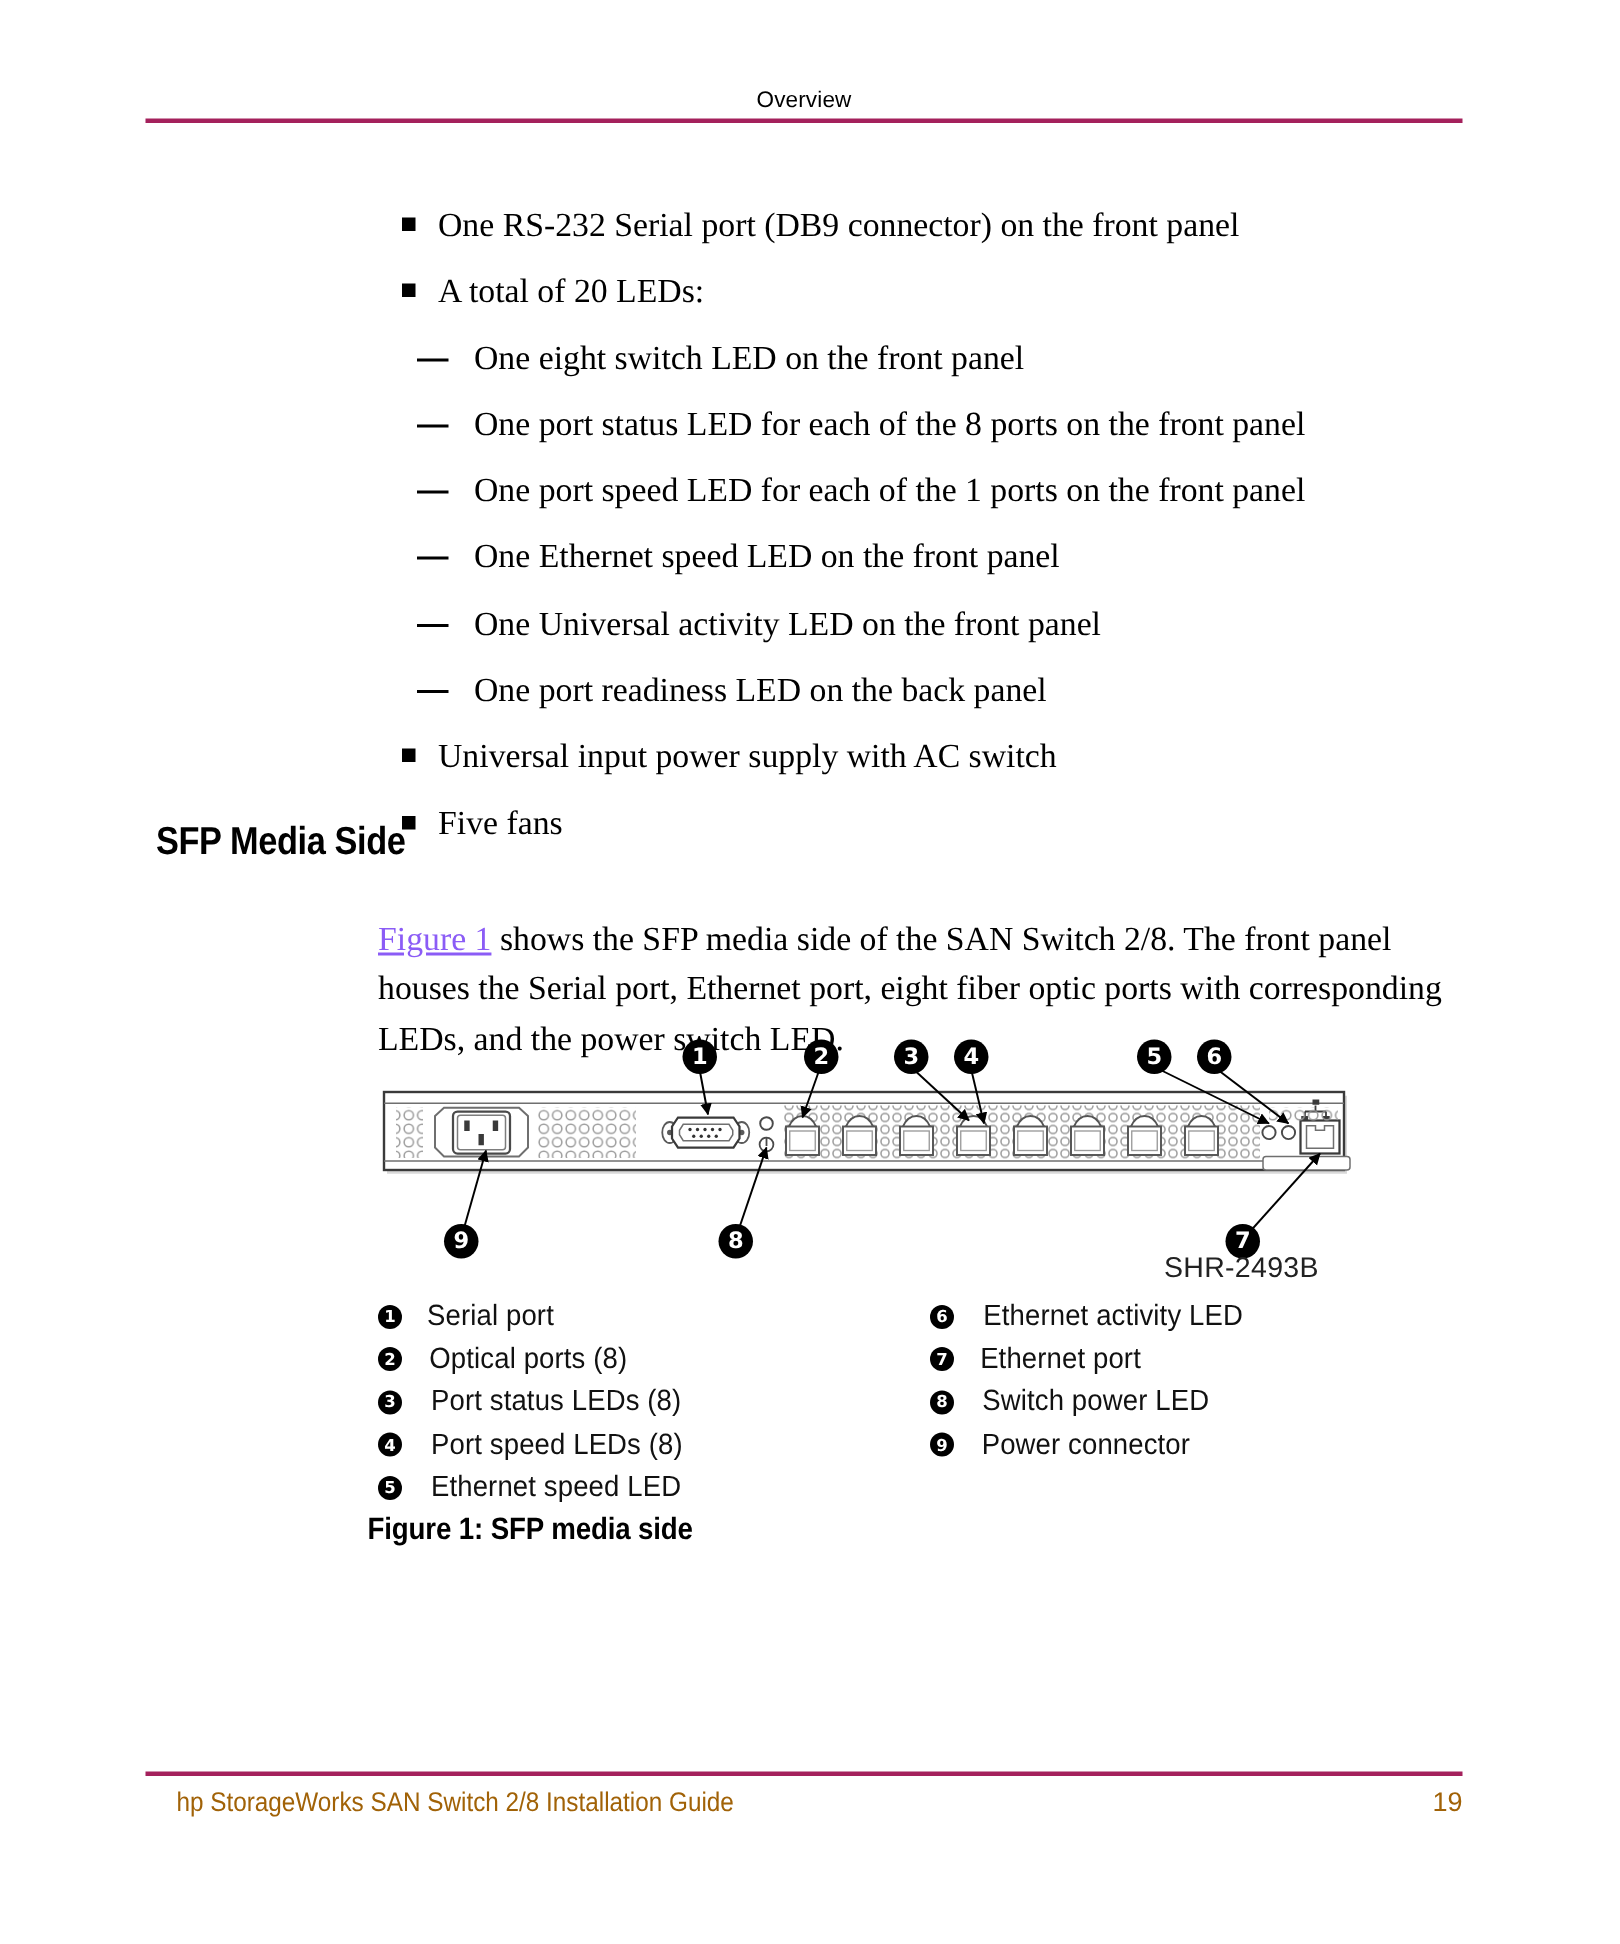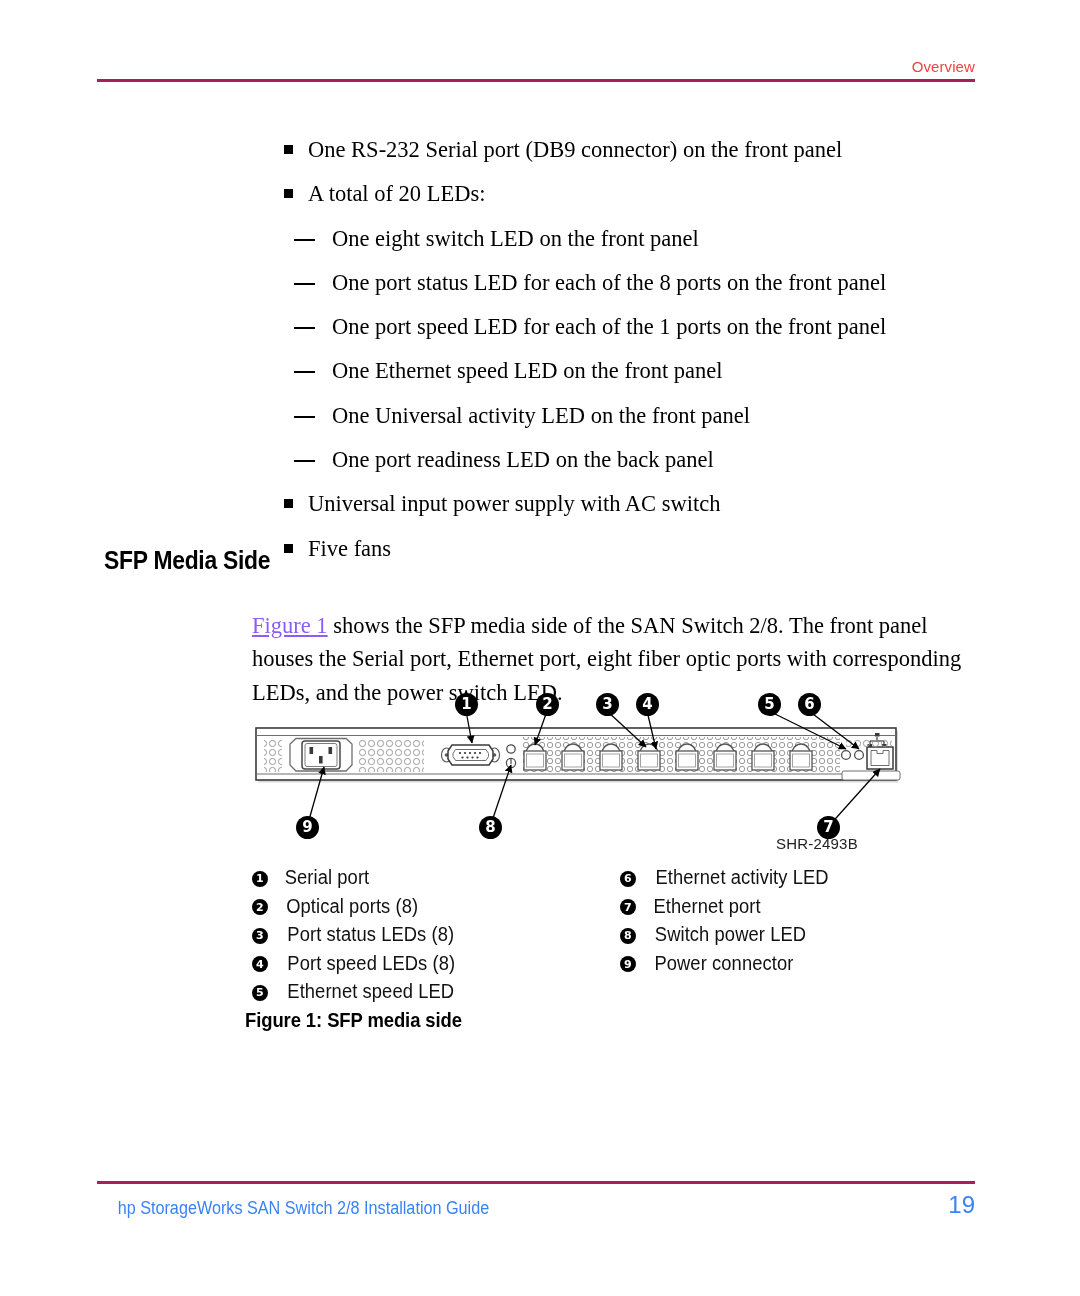--- a/index.html
+++ b/index.html
@@ -25,22 +25,22 @@
   
   .header {
     position: absolute;
     left: 97px;
     top: 58px;
     width: 878px;
   }
   .header-text {
     font-family: "Liberation Sans", "DejaVu Sans", sans-serif;
     font-size: 15px;
-    text-align: right;
-    color: #ef4444;
+    text-align: center;
+    color: #000000;
     letter-spacing: .1px;
     padding-bottom: 4px;
   }
   .rule {
     height: 3px;
     background: #a4215c;
     width: 100%;
   }
 
   ul.feat, ul.sub {
@@ -76,21 +76,21 @@
   li.dash::before {
     content: "";
     position: absolute;
     left: 22px;
     top: 17px;
     width: 21px;
     height: 2px;
     background: #000;
   }
 
-  .list-block { position: absolute; left: 272px; top: 133px; width: 730px; }
+  .list-block { position: absolute; left: 256px; top: 133px; width: 730px; }
   .list-sub   { margin-top: 2px; }
 
   
   .sec-head {
     position: absolute;
     left: 104px;
     top: 545px;
     font-family: "Liberation Sans", "DejaVu Sans", sans-serif;
     font-weight: bold;
     font-size: 26px;
@@ -121,21 +121,21 @@
   }
 
   
   .figure svg { display: block; }
 
   .shr-code {
     position: absolute;
     left: 776px;
     top: 835px;
     font-family: "Liberation Sans", "DejaVu Sans", sans-serif;
-    font-size: 15px;
+    font-size: 19px;
     color: #222;
     letter-spacing: .2px;
   }
 
   
   .legend {
     position: absolute;
     left: 252px;
     top: 866px;
     width: 700px;
@@ -193,27 +193,27 @@
   .footer {
     position: absolute;
     left: 97px;
     top: 1181px;
     width: 878px;
   }
   .footer .rule { margin-bottom: 7px; }
   .footer-row {
     display: flex;
     justify-content: space-between;
-    align-items: flex-end;
+    align-items: flex-start;
     font-family: "Liberation Sans", "DejaVu Sans", sans-serif;
     font-size: 18px;
-    color: #3b82f6;
+    color: #a16207;
   }
   .footer-title { transform: scaleX(0.9); transform-origin: left baseline; }
-  .footer-page  { font-size: 24px; }
+  .footer-page  { font-size: 18px; }
 
   
   .callout {
     position: absolute;
     width: 23px;
     height: 23px;
     border-radius: 50%;
     background: #000;
     color: #fff;
     font-family: "DejaVu Sans", sans-serif;

